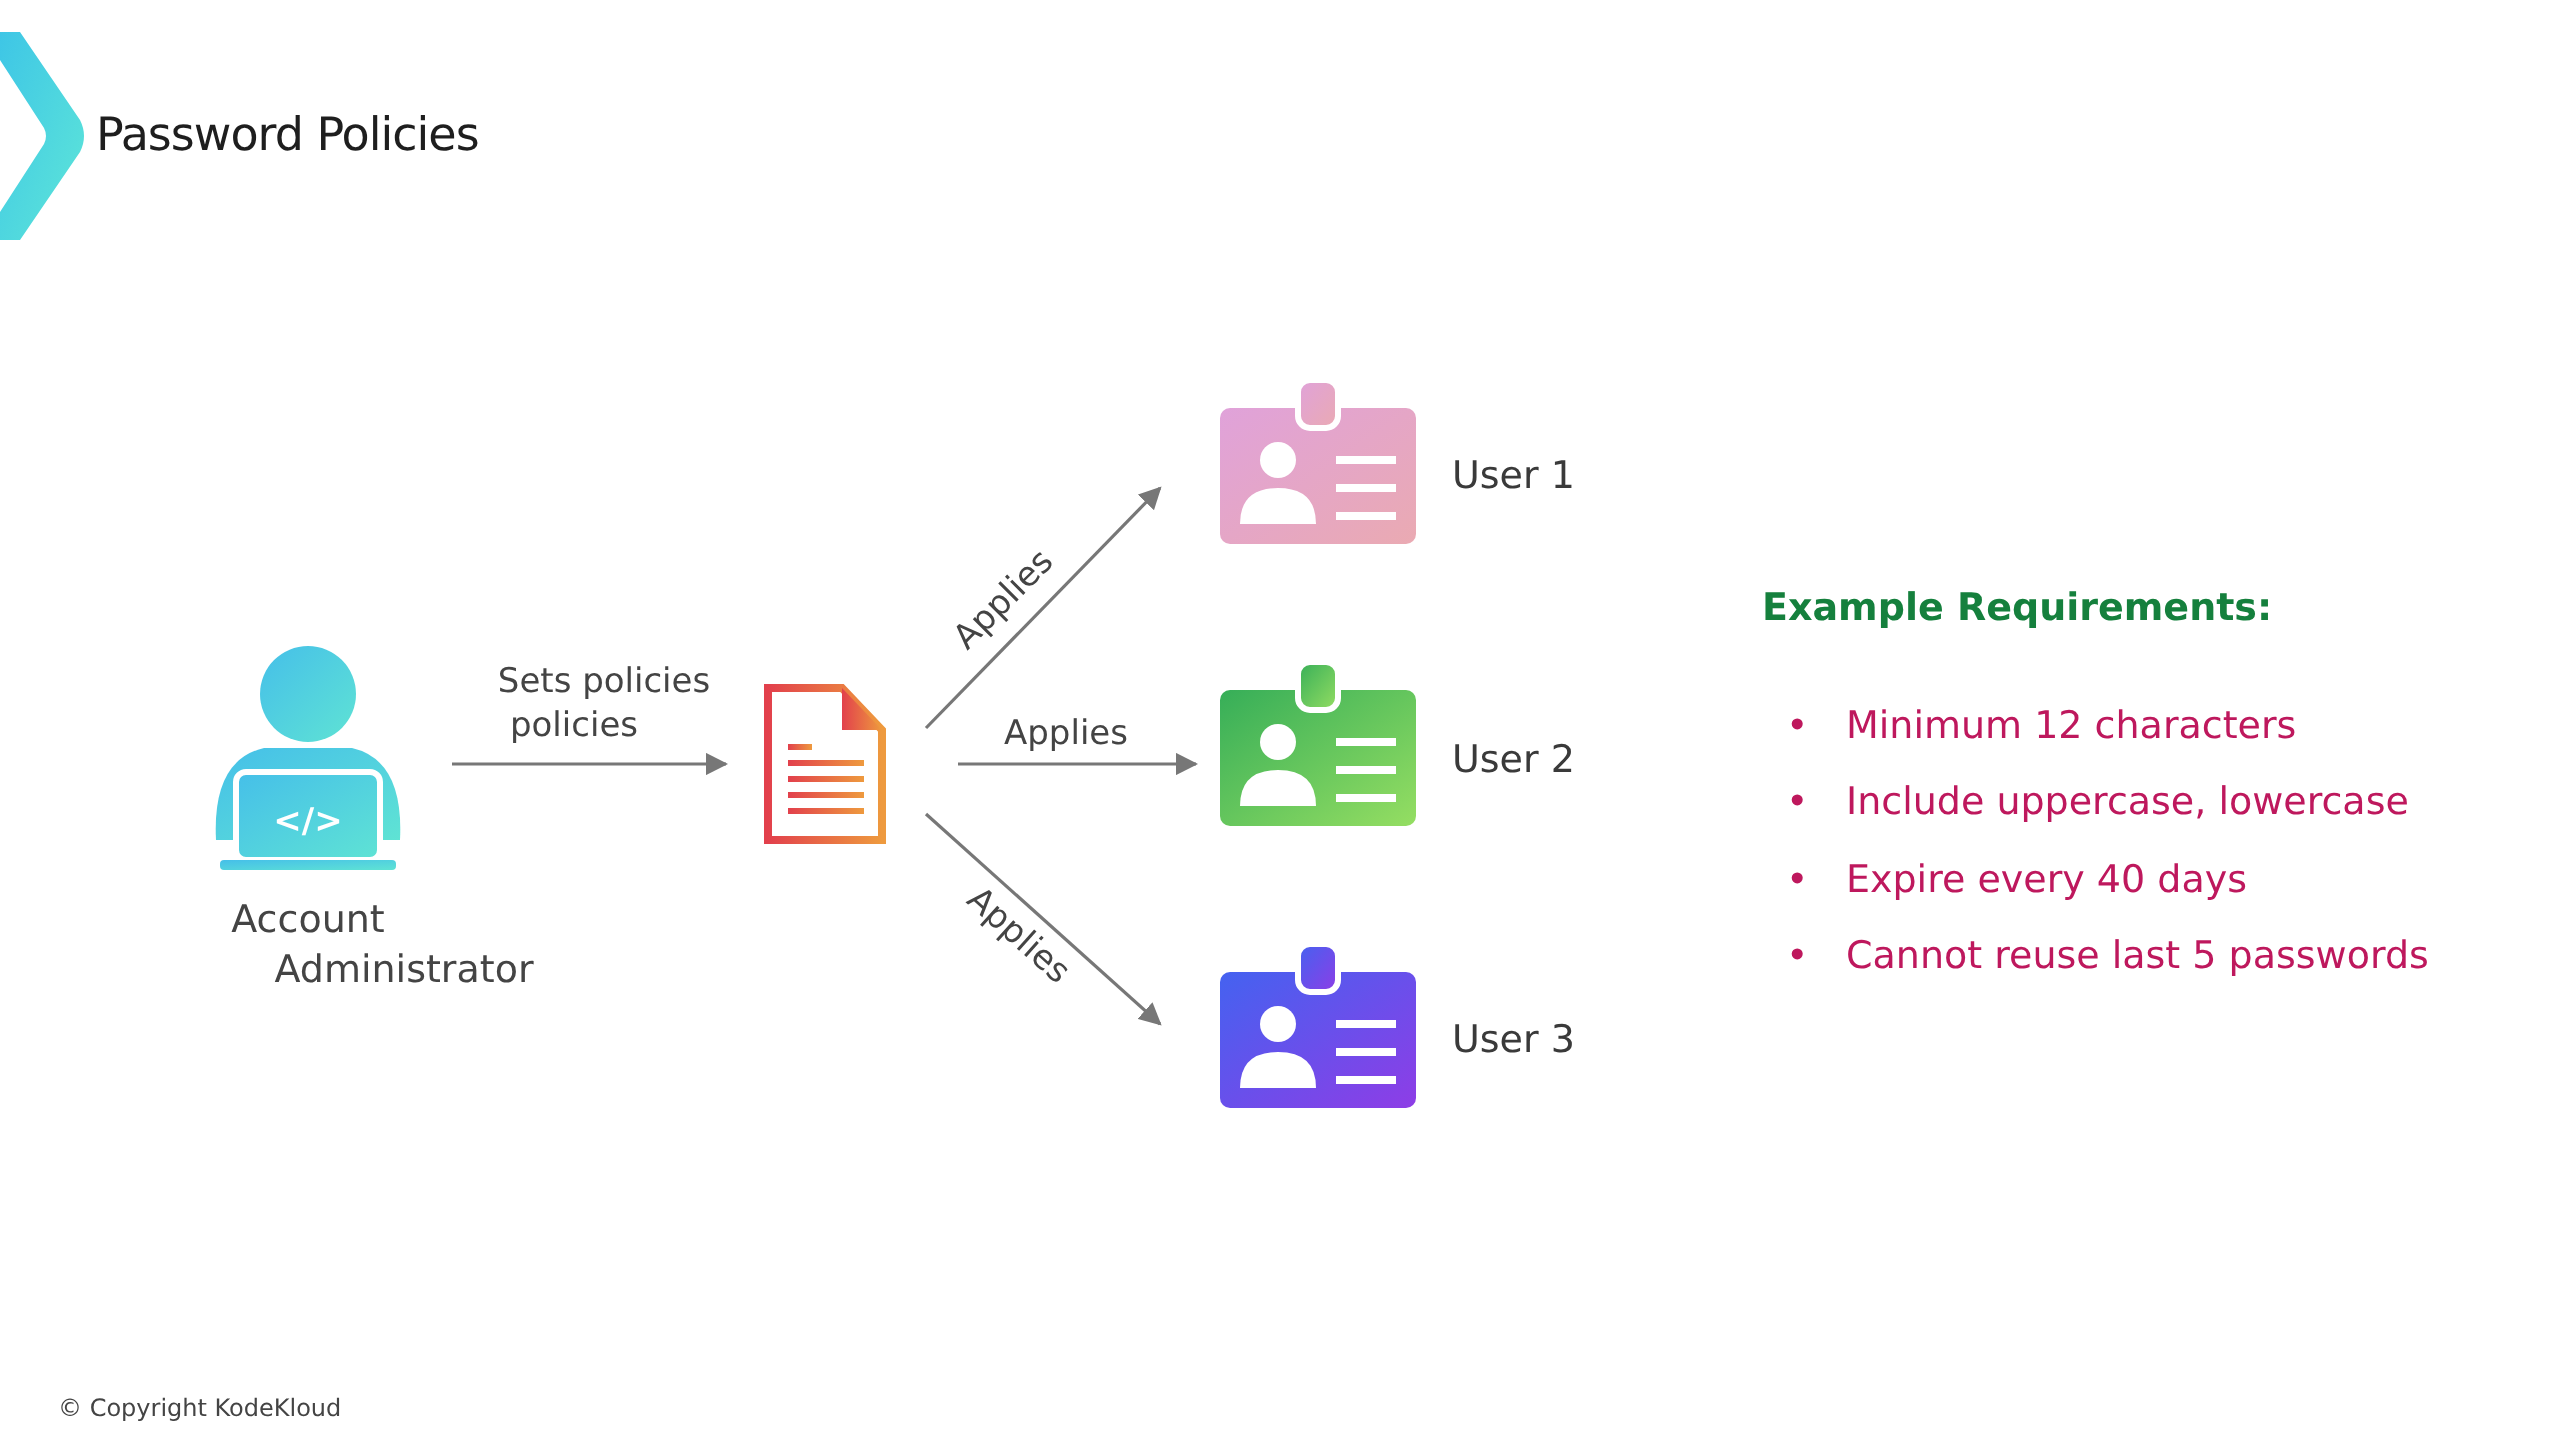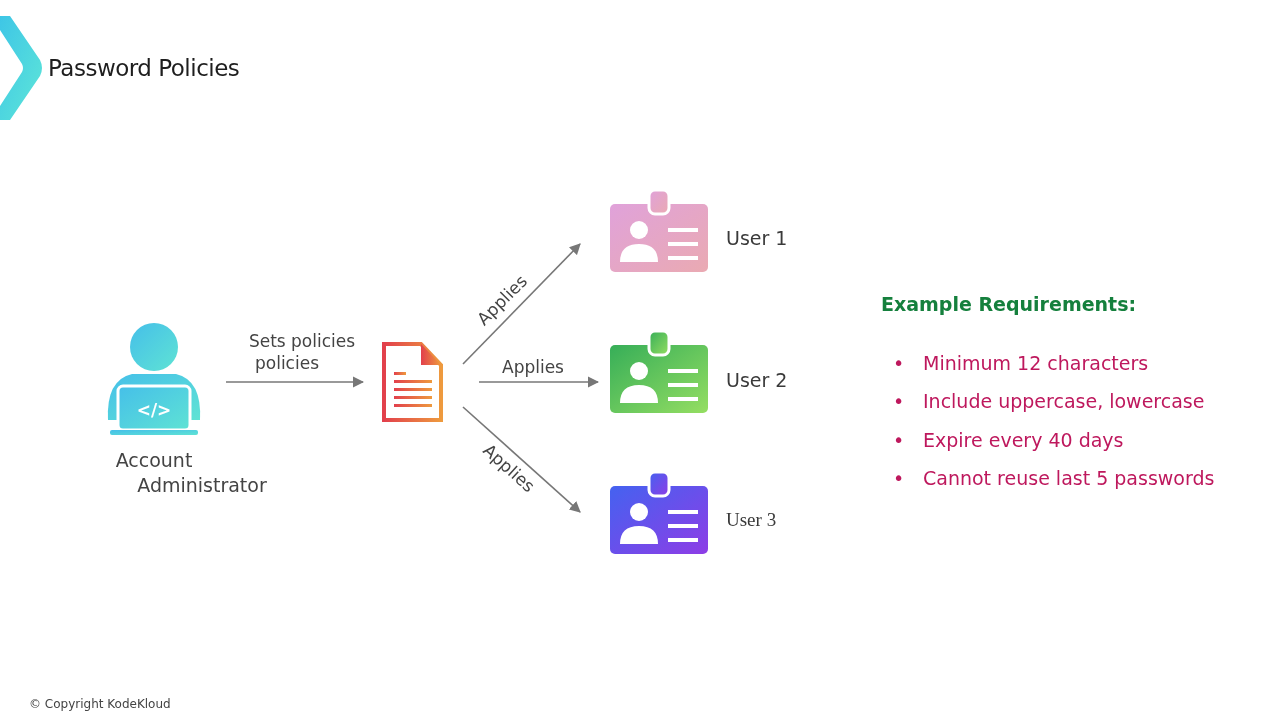--- a/index.html
+++ b/index.html
@@ -116,21 +116,21 @@
 
 <div class="abs lbl" style="left:302px; top:331px; transform:translateX(-50%);">Sets policies</div>
 <div class="abs lbl" style="left:287px; top:353px; transform:translateX(-50%);">policies</div>
 
 <div class="abs lbl" style="left:502px; top:290px; transform:translate(-50%,0) rotate(-45deg); transform-origin:center;">Applies</div>
 <div class="abs lbl" style="left:533px; top:357px; transform:translateX(-50%);">Applies</div>
 <div class="abs lbl" style="left:509px; top:458px; transform:translate(-50%,0) rotate(42deg); transform-origin:center;">Applies</div>
 
 <div class="abs userlbl" style="left:726px; top:227px;">User 1</div>
 <div class="abs userlbl" style="left:726px; top:369px;">User 2</div>
-<div class="abs userlbl" style="left:726px; top:509px;font-family:Liberation Serif, serif;">User 3</div>
+<div class="abs userlbl" style="left:726px; top:509px;">User 3</div>
 
 <div id="req-heading" class="abs">Example Requirements:</div>
 <div>
   <div class="req-item" style="top:352px;">
     <span class="bullet">•</span><span>Minimum 12 characters</span>
   </div>
   <div class="req-item" style="top:390px;">
     <span class="bullet">•</span><span>Include uppercase, lowercase</span>
   </div>
   <div class="req-item" style="top:429px;">

